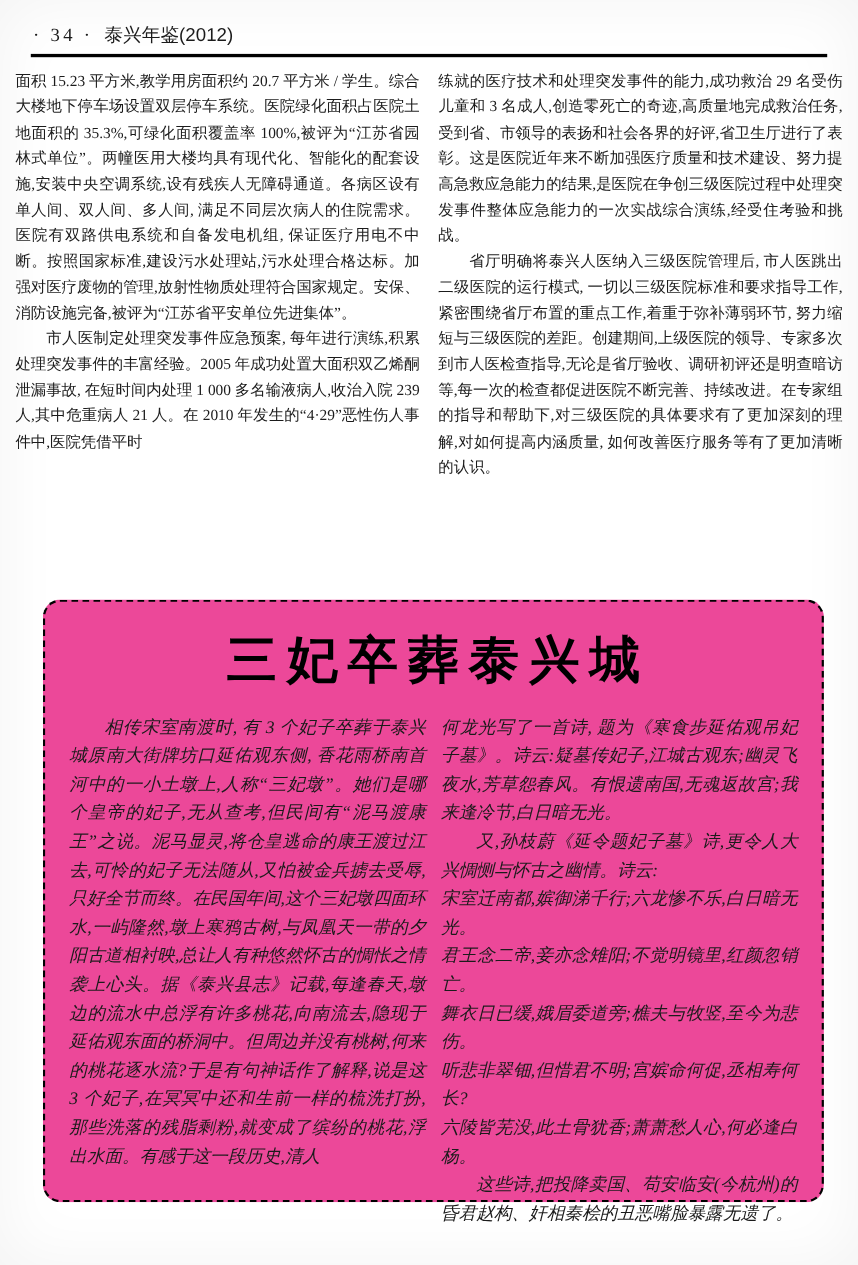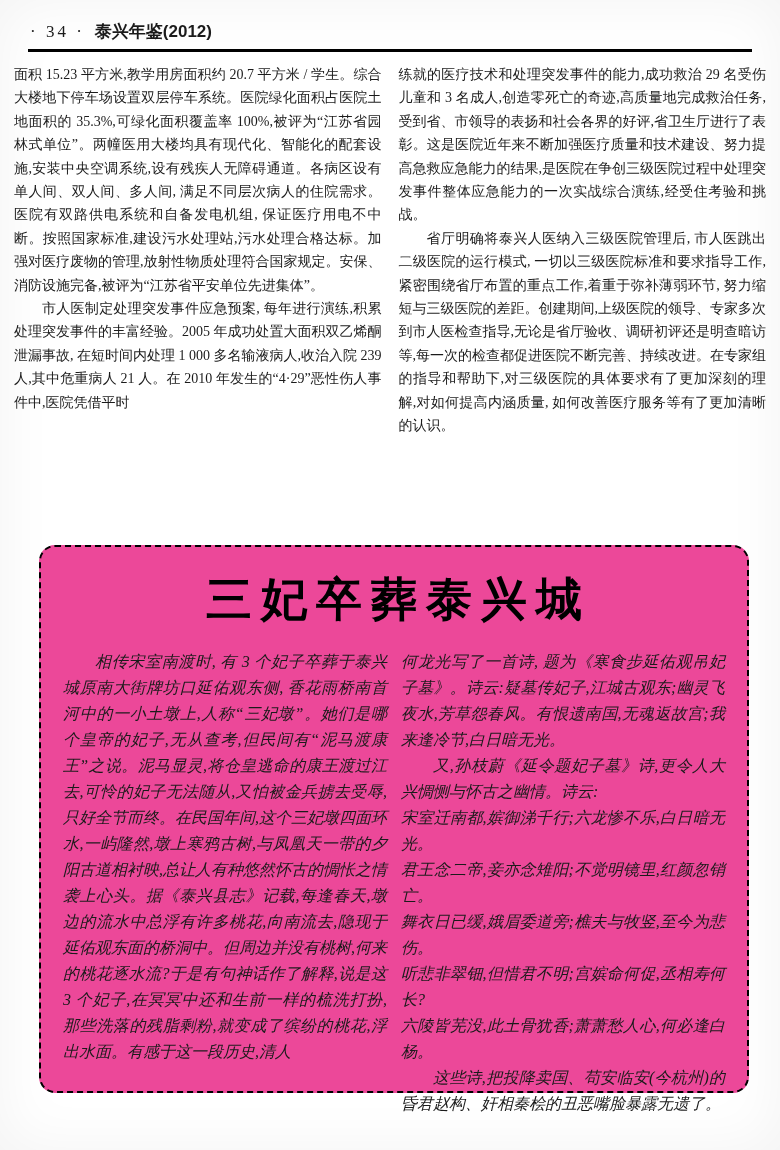--- a/index.html
+++ b/index.html
@@ -19,21 +19,21 @@
   }
   
   .running-head{
     display:flex;align-items:center;
     padding-left:16px;
     font-size:17px;
   }
   .page-label{letter-spacing:3px;}
   .book-title{
     font-family:"Liberation Sans", sans-serif;
-    font-weight:bold;
+    font-weight:normal;
     margin-left:10px;
     font-size:17px;
   }
   .head-rule{
     height:3px;background:#000;
     margin:6px 14px 0 14px;
   }
   
   .columns{
     display:flex;gap:17px;

